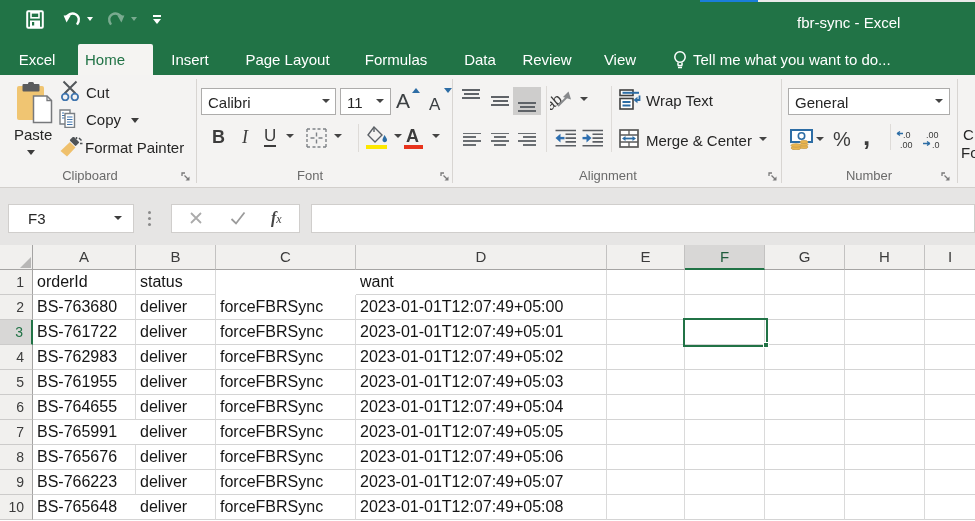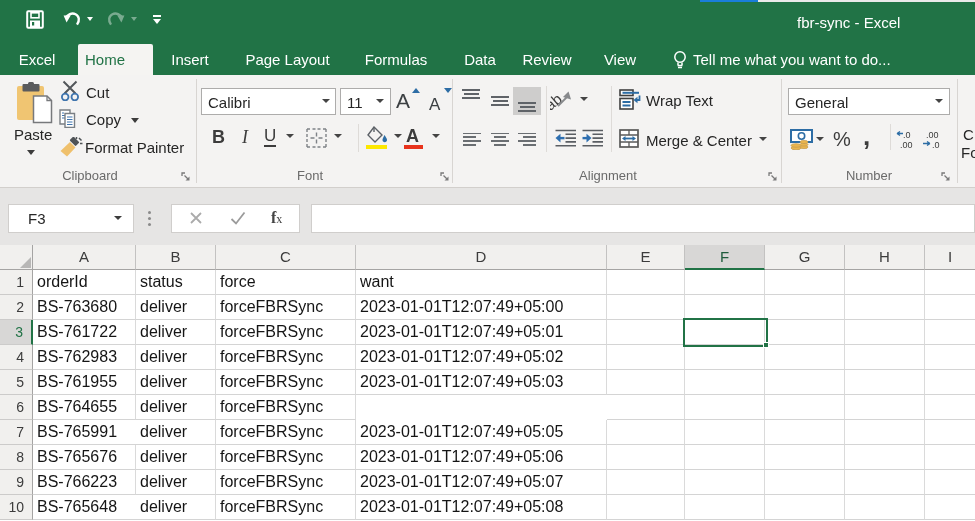--- a/index.html
+++ b/index.html
@@ -246,40 +246,39 @@
 <div class="abs" style="left:28px;top:210px;font-size:15px;color:#262626">F3</div>
 <div class="cb-arrow" style="left:114px;top:216px;border-top-color:#3c3c3c"></div>
 <div class="abs" style="left:148px;top:211px;width:3px;height:3px;border-radius:50%;background:#8a8a8a;box-shadow:0 6px 0 #8a8a8a,0 12px 0 #8a8a8a"></div>
 <div class="abs" style="left:171px;top:204px;width:129px;height:29px;background:#fff;border:1px solid #d0cecc"></div>
 <svg class="abs" style="left:189px;top:211px" width="14" height="14" viewBox="0 0 14 14">
 <path d="M2 2 L12 12 M12 2 L2 12" stroke="#ababab" stroke-width="1.8"></path>
 </svg>
 <svg class="abs" style="left:230px;top:211px" width="16" height="14" viewBox="0 0 16 14">
 <path d="M1.5 8 L6 12.5 L14.5 1.5" stroke="#9b9b9b" stroke-width="1.8" fill="none"></path>
 </svg>
-<div class="abs" style="left:271px;top:209px;font-size:16px;font-family:'Liberation Serif',serif;color:#444"><b>f</b><span style="font-size:12px">x</span></div>
+<div class="abs" style="left:271px;top:209px;font-size:16px;font-style:italic;font-family:'Liberation Serif',serif;color:#444"><b>f</b><span style="font-size:12px">x</span></div>
 <div class="abs" style="left:311px;top:204px;width:664px;height:29px;background:#fff;border:1px solid #d0cecc"></div>
 <div class="abs" style="left:0;top:245px;width:975px;height:276px;background:#fff"></div>
 <div class="abs" style="left:0;top:245px;width:33px;height:25px;background:#f1f0ee;border-right:1px solid #a5a4a3;border-bottom:1px solid #a5a4a3"></div>
 <svg class="abs" style="left:20px;top:257px" width="11" height="11" viewBox="0 0 11 11">
       <path d="M11 0 L11 11 L0 11 Z" fill="#b8b7b6"></path>
     </svg>
 <div class="hdrcell" style="left:33px;width:103px;border-bottom:1px solid #a5a4a3">A</div>
 <div class="hdrcell" style="left:136px;width:80px;border-bottom:1px solid #a5a4a3">B</div>
 <div class="hdrcell" style="left:216px;width:140px;border-bottom:1px solid #a5a4a3">C</div>
 <div class="hdrcell" style="left:356px;width:251px;border-bottom:1px solid #a5a4a3">D</div>
 <div class="hdrcell" style="left:607px;width:78px;border-bottom:1px solid #a5a4a3">E</div>
 <div class="hdrcell" style="left:685px;width:80px;background:#d8d7d6;border-bottom:2px solid #217346;color:#1e5c3c;height:25px">F</div>
 <div class="hdrcell" style="left:765px;width:80px;border-bottom:1px solid #a5a4a3">G</div>
 <div class="hdrcell" style="left:845px;width:80px;border-bottom:1px solid #a5a4a3">H</div>
 <div class="hdrcell" style="left:925px;width:51px;border-bottom:1px solid #a5a4a3">I</div>
 <div class="rowhdr" style="top:270px;height:25px">1</div>
 <div class="cell" style="left:33px;top:270px;width:103px;height:25px">orderId</div>
 <div class="cell" style="left:136px;top:270px;width:80px;height:25px">status</div>
-<div class="cell" style="left:216px;top:270px;width:140px;height:25px">force</div>
 <div class="cell" style="left:356px;top:270px;width:251px;height:25px">want</div>
 <div class="cell" style="left:607px;top:270px;width:78px;height:25px"></div>
 <div class="cell" style="left:685px;top:270px;width:80px;height:25px"></div>
 <div class="cell" style="left:765px;top:270px;width:80px;height:25px"></div>
 <div class="cell" style="left:845px;top:270px;width:80px;height:25px"></div>
 <div class="cell" style="left:925px;top:270px;width:51px;height:25px"></div>
 <div class="rowhdr" style="top:295px;height:25px">2</div>
 <div class="cell" style="left:33px;top:295px;width:103px;height:25px">BS-763680</div>
 <div class="cell" style="left:136px;top:295px;width:80px;height:25px">deliver</div>
 <div class="cell" style="left:216px;top:295px;width:140px;height:25px">forceFBRSync</div>
@@ -316,20 +315,21 @@
 <div class="cell" style="left:356px;top:370px;width:251px;height:25px">2023-01-01T12:07:49+05:03</div>
 <div class="cell" style="left:607px;top:370px;width:78px;height:25px"></div>
 <div class="cell" style="left:685px;top:370px;width:80px;height:25px"></div>
 <div class="cell" style="left:765px;top:370px;width:80px;height:25px"></div>
 <div class="cell" style="left:845px;top:370px;width:80px;height:25px"></div>
 <div class="cell" style="left:925px;top:370px;width:51px;height:25px"></div>
 <div class="rowhdr" style="top:395px;height:25px">6</div>
 <div class="cell" style="left:33px;top:395px;width:103px;height:25px">BS-764655</div>
 <div class="cell" style="left:136px;top:395px;width:80px;height:25px">deliver</div>
 <div class="cell" style="left:216px;top:395px;width:140px;height:25px">forceFBRSync</div>
+<div class="cell" style="left:356px;top:395px;width:251px;height:25px">2023-01-01T12:07:49+05:04</div>
 <div class="cell" style="left:607px;top:395px;width:78px;height:25px"></div>
 <div class="cell" style="left:685px;top:395px;width:80px;height:25px"></div>
 <div class="cell" style="left:765px;top:395px;width:80px;height:25px"></div>
 <div class="cell" style="left:845px;top:395px;width:80px;height:25px"></div>
 <div class="cell" style="left:925px;top:395px;width:51px;height:25px"></div>
 <div class="rowhdr" style="top:420px;height:25px">7</div>
 <div class="cell" style="left:33px;top:420px;width:110px;height:25px">BS-765991</div>
 <div class="cell" style="left:136px;top:420px;width:80px;height:25px">deliver</div>
 <div class="cell" style="left:216px;top:420px;width:140px;height:25px">forceFBRSync</div>
 <div class="cell" style="left:356px;top:420px;width:251px;height:25px">2023-01-01T12:07:49+05:05</div>

